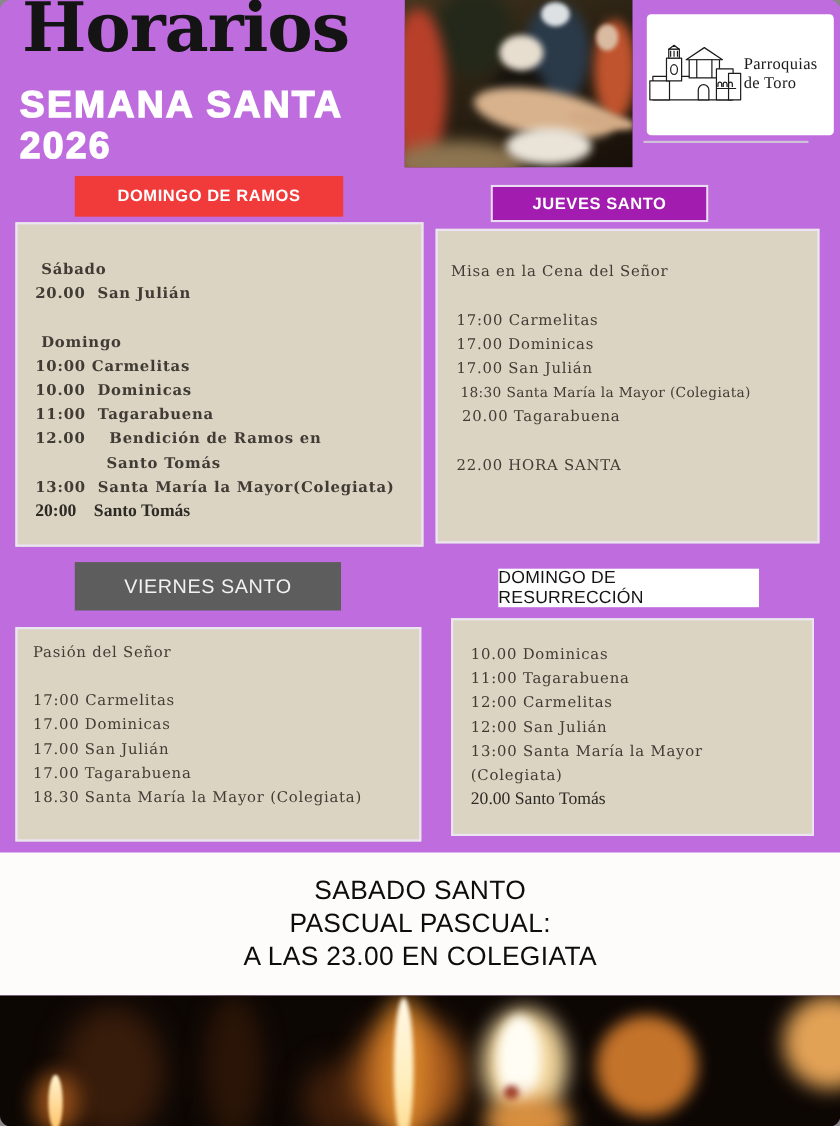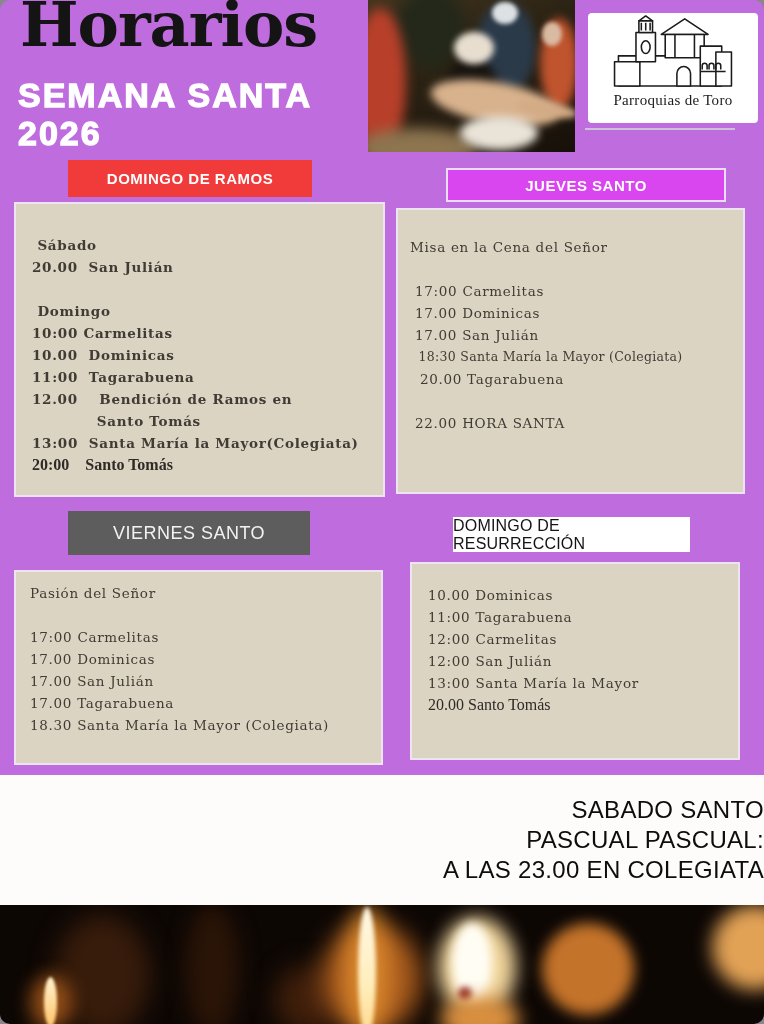--- a/index.html
+++ b/index.html
@@ -36,39 +36,39 @@
   .p-right-red{left:172px;top:18px;width:38px;height:92px;background:#c0542e;filter:blur(5px);border-radius:35%;}
   .p-right-face{left:174px;top:22px;width:20px;height:24px;background:#d9bba2;filter:blur(2px);}
   .p-body{left:62px;top:82px;width:130px;height:42px;background:#d8b28d;filter:blur(4px);transform:rotate(10deg);border-radius:45%;}
   .p-arm{left:148px;top:102px;width:62px;height:15px;background:#d3ab85;filter:blur(3px);transform:rotate(9deg);}
   .p-cloth{left:92px;top:116px;width:78px;height:34px;background:#e9e3d8;filter:blur(4px);}
   .p-floor{left:-10px;top:128px;width:120px;height:40px;background:#8d7550;filter:blur(7px);}
   
   .logo-box{
     position:absolute;left:588px;top:13px;width:170px;height:110px;
     background:#ffffff;border-radius:4px;
-    display:flex;flex-direction:column;align-items:center;justify-content:flex-end;
-    padding-bottom:14px;box-sizing:border-box;
+    display:flex;flex-direction:row;align-items:center;justify-content:flex-end;
+    padding-bottom:4px;box-sizing:border-box;
   }
   .logo-box svg{display:block;}
   .logo-caption{
     font-family:"Liberation Serif",serif;font-size:15px;color:#1c1c1c;
     margin-top:3px;letter-spacing:0.3px;
   }
   .logo-divider{
     position:absolute;left:585px;top:128px;width:150px;height:2px;
     background:#cfc0da;
   }
   
   .hdr{
     position:absolute;display:flex;align-items:center;justify-content:center;
     font-family:"Liberation Sans",sans-serif;box-sizing:border-box;
   }
   .hdr-ramos{left:68px;top:160px;width:244px;height:37px;background:#f13b3a;color:#ffffff;font-size:15px;font-weight:700;letter-spacing:0.5px;}
-  .hdr-jueves{left:446px;top:168px;width:280px;height:34px;background:#d946ef;color:#ffffff;font-size:15px;font-weight:700;letter-spacing:0.5px;border:2px solid #e9ddf3;}
+  .hdr-jueves{left:446px;top:168px;width:198px;height:34px;background:#a21caf;color:#ffffff;font-size:15px;font-weight:700;letter-spacing:0.5px;border:2px solid #e9ddf3;}
   .hdr-viernes{left:68px;top:511px;width:242px;height:44px;background:#5d5d5d;color:#f2f2f2;font-size:18px;font-weight:400;letter-spacing:0.5px;}
   .hdr-resur{left:453px;top:517px;width:237px;height:35px;background:#ffffff;color:#141414;font-size:16px;font-weight:400;letter-spacing:0.2px;}
   
   .card{
     position:absolute;background:#dbd4c2;border:2px solid #ece4f2;
     box-sizing:border-box;color:#403b34;
     font-family:"DejaVu Serif",serif;
   }
   .card-ramos  {left:14px;top:202px;width:371px;height:295px;padding:30px 6px 0 16px;font-weight:bold;}
   .card-jueves {left:396px;top:208px;width:349px;height:286px;padding:26px 4px 0 12px;}
@@ -80,21 +80,21 @@
   }
   .line.fit{font-size:12.5px;letter-spacing:0.3px;}
   .line.alt{
     font-family:"Liberation Serif",serif;font-size:16px;letter-spacing:0;
     color:#2e2a25;
   }
   
   .banner{
     position:absolute;left:0;top:775px;width:764px;height:130px;
     background:#fdfcfb;display:flex;flex-direction:column;
-    align-items:flex-end;justify-content:center;
+    align-items:center;justify-content:center;
   }
   .banner-line{
     font-family:"Liberation Sans",sans-serif;font-size:24px;line-height:30px;
     color:#0d0d0d;text-align:center;letter-spacing:0.3px;
   }
   
   .candles{
     position:absolute;left:0;top:905px;width:764px;height:119px;
     background:#0d0704;overflow:hidden;
   }
@@ -220,20 +220,21 @@
     <div class="line">17.00 Tagarabuena</div>
     <div class="line">18.30 Santa María la Mayor (Colegiata)</div>
   </div>
 
   <div class="card card-resur">
     <div class="line">10.00 Dominicas</div>
     <div class="line">11:00 Tagarabuena</div>
     <div class="line">12:00 Carmelitas</div>
     <div class="line">12:00 San Julián</div>
     <div class="line">13:00 Santa María la Mayor</div>
+    <div class="line">(Colegiata)</div>
     <div class="line alt">20.00 Santo Tomás</div>
   </div>
 
   <div class="banner">
     <div class="banner-line">SABADO SANTO</div>
     <div class="banner-line">PASCUAL PASCUAL:</div>
     <div class="banner-line">A LAS 23.00 EN COLEGIATA</div>
   </div>
 
   <div class="candles">

